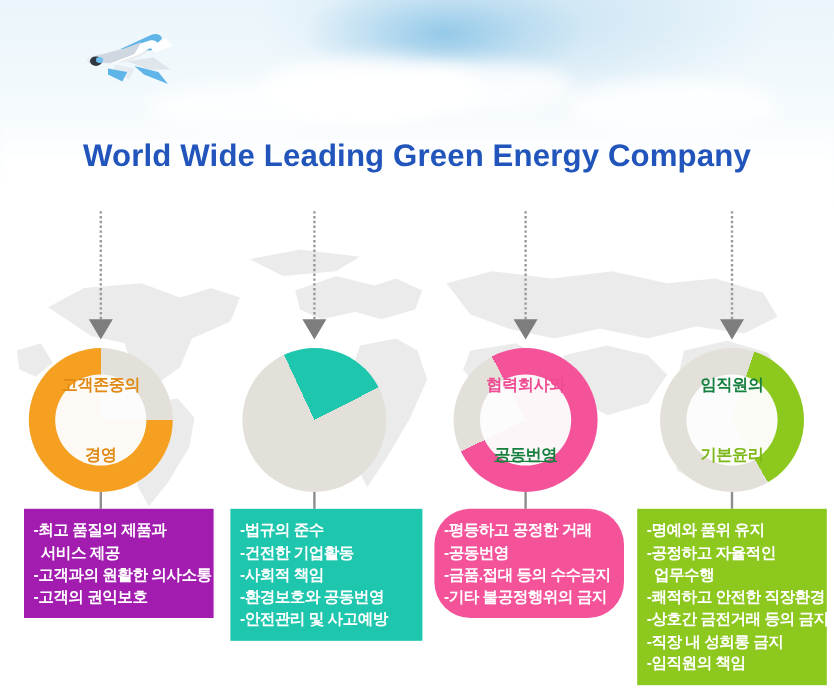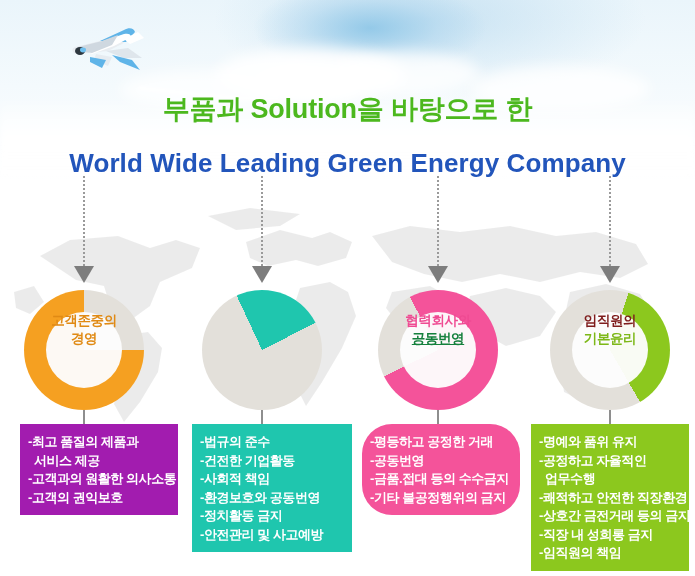--- a/index.html
+++ b/index.html
@@ -62,21 +62,21 @@
     border-top:17px solid #7d7d7d;
   }
   .stem{position:absolute;width:2px;background:#8e8e8e;}
 
   
   .donut{position:absolute;width:120px;height:120px;border-radius:50%;}
   .donut .ring{position:absolute;inset:0;border-radius:50%;}
   .donut .hole{
     position:absolute;left:22px;top:22px;width:76px;height:76px;border-radius:50%;
     background:rgba(253,253,253,.96);
-    display:flex;flex-direction:column;align-items:center;justify-content:flex-start;
+    display:flex;flex-direction:column;align-items:center;justify-content:space-between;
   }
   .donut .lbl{
     font-size:13.5px;font-weight:bold;line-height:18px;text-align:center;
     white-space:nowrap;letter-spacing:-.4px;
   }
 
   
   .box{
     position:absolute;box-sizing:border-box;
     padding:9px 7px 8px 8px;
@@ -124,21 +124,20 @@
     <ellipse cx="18" cy="27" rx="5" ry="4" fill="#2e3840"></ellipse>
     <ellipse cx="21" cy="26" rx="3" ry="2.4" fill="#6fc0ef"></ellipse>
     <path d="M44 27 L66 24 L80 34 L62 34 Z" fill="#dfe6ec"></path>
     <path d="M50 31 L70 36 L78 46 L58 38 Z" fill="#5fb4e8"></path>
     <path d="M34 30 L50 33 L46 42 L32 36 Z" fill="#e6ecf1"></path>
     <path d="M62 15 L76 8 L82 14 L68 20 Z" fill="#ffffff"></path>
     <path d="M28 33 L44 36 L40 44 L28 38 Z" fill="#5fb4e8"></path>
   </svg>
 
   <div class="title-wrap">
-    <div class="title-ko">부품과 Solution을 바탕으로 한</div>
     <div class="title-en">World Wide Leading Green Energy Company</div>
   </div>
 
   <div id="pillars-layer">
       <div class="dotline" style="left: 83px; top: 176px; height: 90px;"></div>
       <div class="arrowhead" style="left: 74px; top: 266px;"></div>
       <div class="donut" style="left: 24px; top: 290px;">
         <div class="ring" style="background: conic-gradient(rgb(227, 224, 218) 0deg, rgb(227, 224, 218) 90deg, rgb(245, 160, 33) 90deg, rgb(245, 160, 33) 360deg, rgb(227, 224, 218) 360deg, rgb(227, 224, 218) 360deg);"></div>
         <div class="hole">
           <div class="lbl" style="color: rgb(224, 138, 20);">고객존중의</div>
@@ -156,21 +155,20 @@
       <div class="arrowhead" style="left: 252px; top: 266px;"></div>
       <div class="donut" style="left: 202px; top: 290px;">
         <div class="ring" style="background: conic-gradient(rgb(31, 198, 174) 0deg, rgb(31, 198, 174) 63deg, rgb(227, 224, 218) 63deg, rgb(227, 224, 218) 335deg, rgb(31, 198, 174) 335deg, rgb(31, 198, 174) 360deg);"></div>
       </div>
       <div class="stem" style="left: 261px; top: 410px; height: 14px;"></div>
       <div class="box" style="left: 192px; top: 424px; width: 160px; background: rgb(31, 198, 174);">
         <div class="li">-법규의 준수</div>
         <div class="li">-건전한 기업활동</div>
         <div class="li">-사회적 책임</div>
         <div class="li">-환경보호와 공동번영</div>
-        <div class="li">-정치활동 금지</div>
         <div class="li">-안전관리 및 사고예방</div>
       </div>
       <div class="dotline" style="left: 437px; top: 176px; height: 90px;"></div>
       <div class="arrowhead" style="left: 428px; top: 266px;"></div>
       <div class="donut" style="left: 378px; top: 290px;">
         <div class="ring" style="background: conic-gradient(rgb(244, 83, 154) 0deg, rgb(244, 83, 154) 244deg, rgb(227, 224, 218) 244deg, rgb(227, 224, 218) 332deg, rgb(244, 83, 154) 332deg, rgb(244, 83, 154) 360deg);"></div>
         <div class="hole">
           <div class="lbl" style="color: rgb(239, 75, 147);">협력회사와</div>
           <div class="lbl" style="color: #15803d; text-decoration: underline;">공동번영</div>
         </div>
@@ -180,21 +178,21 @@
         <div class="li">-평등하고 공정한 거래</div>
         <div class="li">-공동번영</div>
         <div class="li">-금품.접대 등의 수수금지</div>
         <div class="li">-기타 불공정행위의 금지</div>
       </div>
       <div class="dotline" style="left: 609px; top: 176px; height: 90px;"></div>
       <div class="arrowhead" style="left: 600px; top: 266px;"></div>
       <div class="donut" style="left: 550px; top: 290px;">
         <div class="ring" style="background: conic-gradient(rgb(227, 224, 218) 0deg, rgb(227, 224, 218) 18deg, rgb(140, 200, 30) 18deg, rgb(140, 200, 30) 150deg, rgb(227, 224, 218) 150deg, rgb(227, 224, 218) 360deg);"></div>
         <div class="hole">
-          <div class="lbl" style="color: #7f1d1d;">임직원의</div>
+          <div class="lbl" style="color: #15803d;">임직원의</div>
           <div class="lbl" style="color: rgb(125, 184, 24);">기본윤리</div>
         </div>
       </div>
       <div class="stem" style="left: 609px; top: 410px; height: 14px;"></div>
       <div class="box" style="left: 531px; top: 424px; width: 158px; background: rgb(140, 200, 30);">
         <div class="li">-명예와 품위 유지</div>
         <div class="li">-공정하고 자율적인</div>
         <div class="cont">업무수행</div>
         <div class="li">-쾌적하고 안전한 직장환경</div>
         <div class="li">-상호간 금전거래 등의 금지</div>

